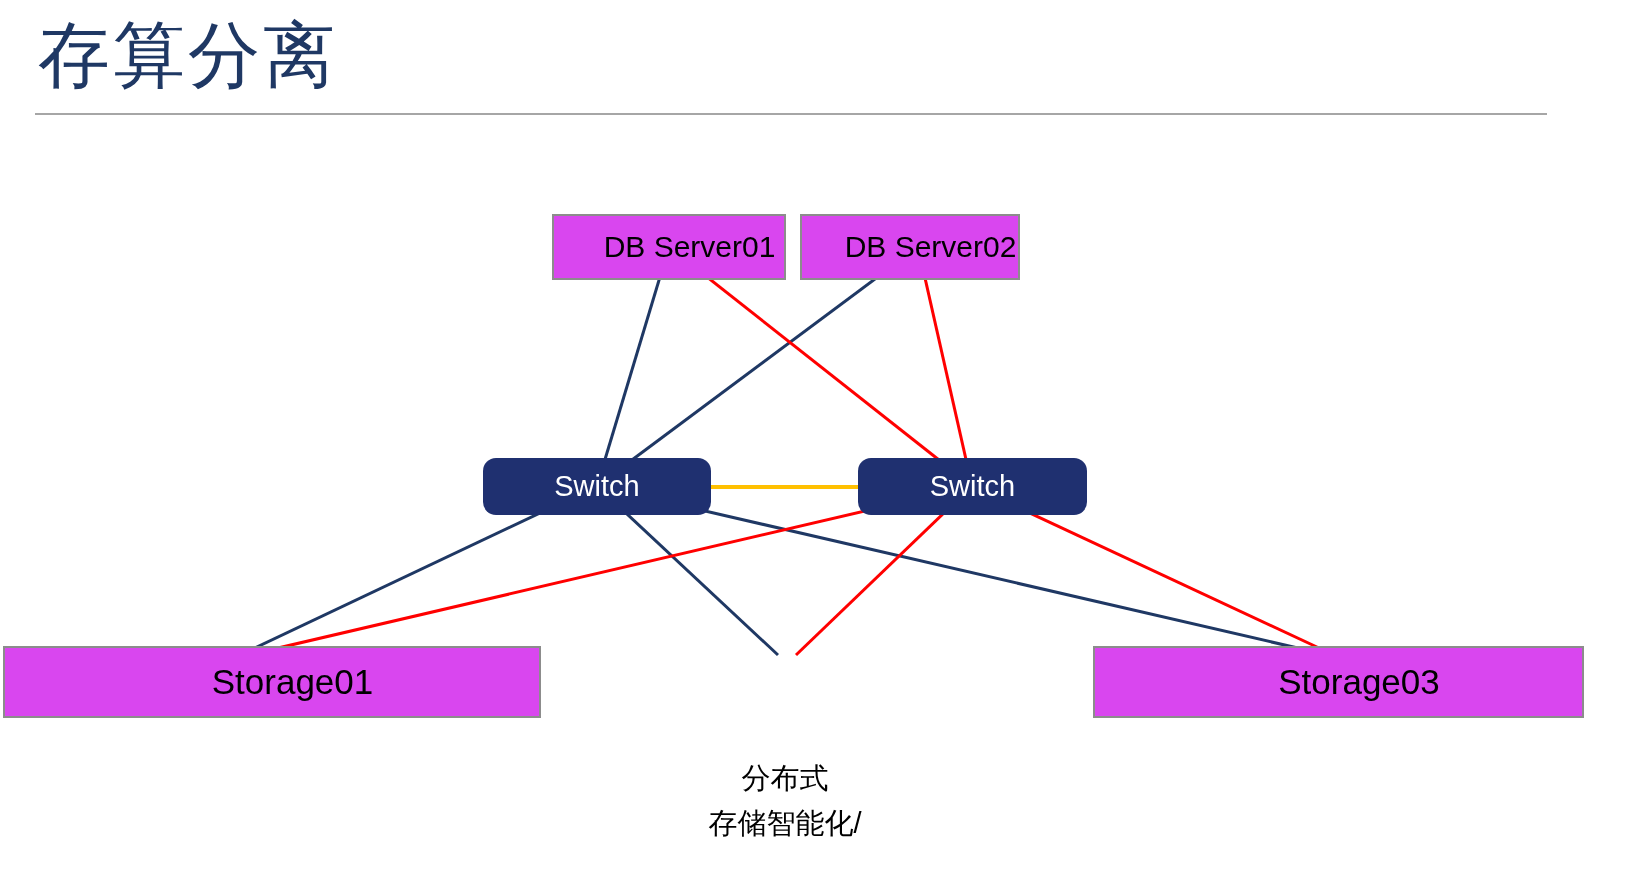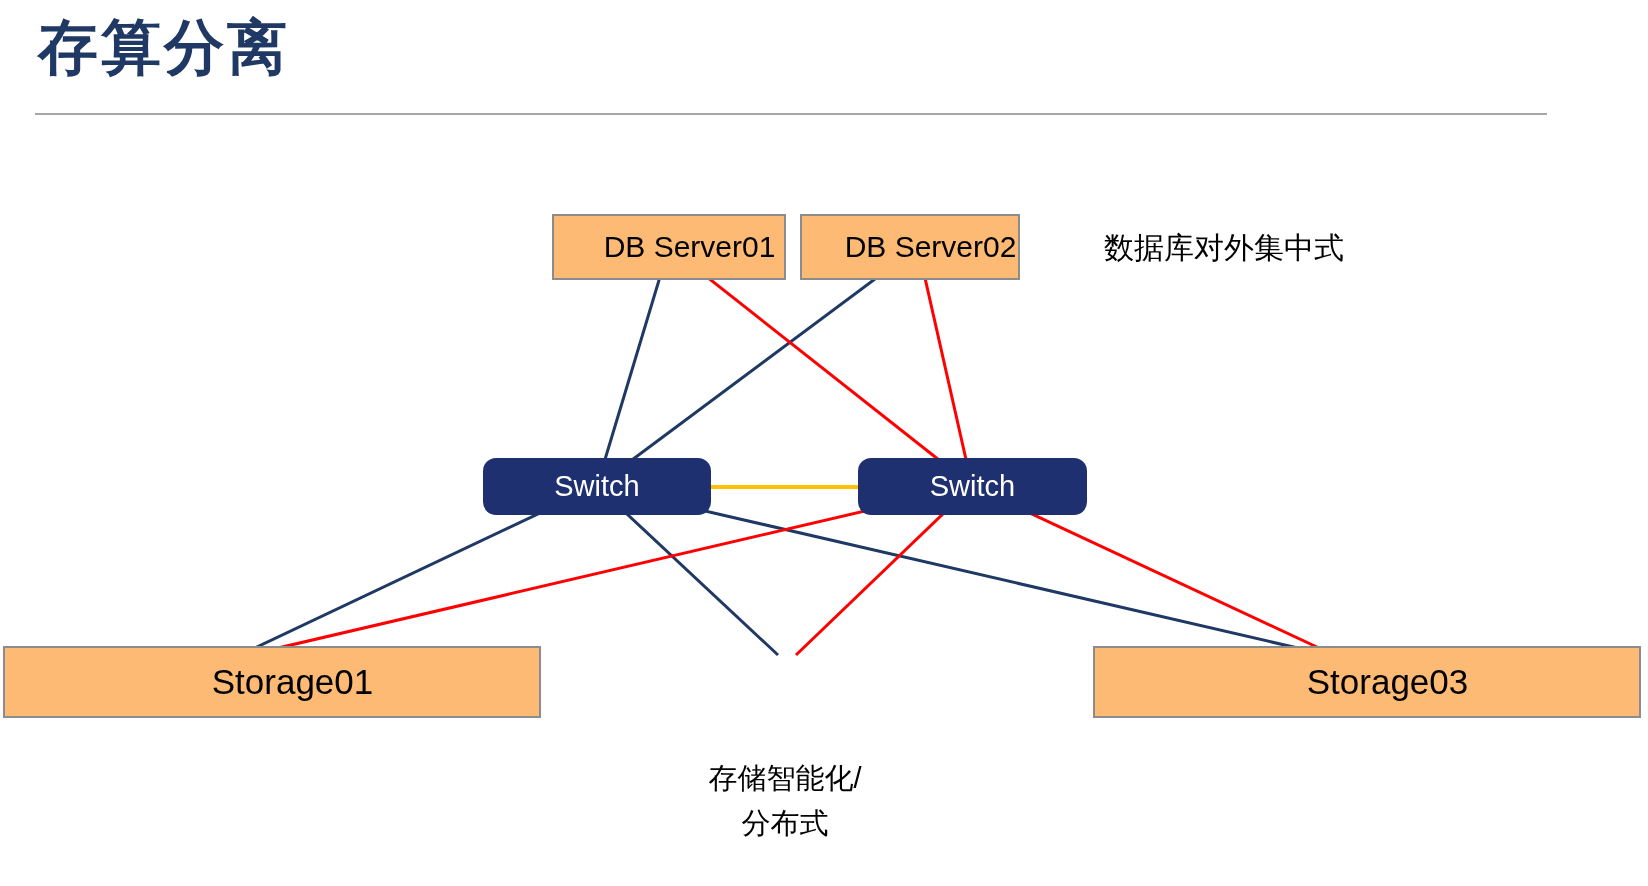--- a/index.html
+++ b/index.html
@@ -12,22 +12,22 @@
     position: relative;
     width: 1648px;
     height: 886px;
     background: #ffffff;
     overflow: hidden;
   }
   .title {
     position: absolute;
     left: 38px;
     top: 8px;
-    font-size: 60px;
-    font-weight: bold;
+    font-size: 72px;
+    font-weight: normal;
     color: #1F3864;
     letter-spacing: 3px;
     z-index: 2;
     text-align: right;
   }
   .divider {
     position: absolute;
     left: 35px;
     top: 113px;
     width: 1512px;
@@ -44,39 +44,39 @@
   .node {
     position: absolute;
     box-sizing: border-box;
     display: flex;
     align-items: center;
     justify-content: center;
     z-index: 2;
     white-space: nowrap;
   }
   .gray-box {
-    background: #fdba74;
+    background: #d946ef;
     border: 2px solid #8C8C8C;
     color: #000000;
     padding-left: 41px;
   }
   .navy-box {
     background: #1F3070;
     color: #ffffff;
   }
   .db-box   { font-size: 30px; }
   .sw-box   { font-size: 29px; border-radius: 13px; }
   .st-box   { font-size: 35px; }
   #db1 { left: 552px; top: 214px; width: 234px; height: 66px; }
   #db2 { left: 800px; top: 214px; width: 220px; height: 66px; }
   #sw1 { left: 483px; top: 458px; width: 228px; height: 57px; }
   #sw2 { left: 858px; top: 458px; width: 229px; height: 57px; }
   #st1 { left: 3px;    top: 646px; width: 538px; height: 72px; }
   #st2 { left: 550px;  top: 646px; width: 470px; height: 72px; }
-  #st3 { left: 1093px; top: 646px; width: 548px; height: 72px; }
+  #st3 { left: 1093px; top: 646px; width: 491px; height: 72px; }
   .note-top {
     position: absolute;
     left: 1104px;
     top: 228px;
     font-size: 30px;
     color: #000000;
     z-index: 2;
   }
   .note-bottom {
     position: absolute;
@@ -116,34 +116,33 @@
     <line x1="972" y1="486" x2="1334" y2="655" stroke-width="3" stroke="#FF0000"></line>
   </svg>
 
   <div id="db1" class="node gray-box db-box">
     <span>DB Server01</span>
   </div>
   <div id="db2" class="node gray-box db-box">
     <span>DB Server02</span>
   </div>
 
-  <div class="note-top">数据库对外集中式</div>
 
   <div id="sw1" class="node navy-box sw-box">
     <span>Switch</span>
   </div>
   <div id="sw2" class="node navy-box sw-box">
     <span>Switch</span>
   </div>
 
   <div id="st1" class="node gray-box st-box">
     <span>Storage01</span>
   </div>
   <div id="st3" class="node gray-box st-box">
     <span>Storage03</span>
   </div>
 
   <div class="note-bottom">
+    <div>分布式</div>
     <div>存储智能化/</div>
-    <div>分布式</div>
   </div>
 
 </div>
 
 </body></html>

